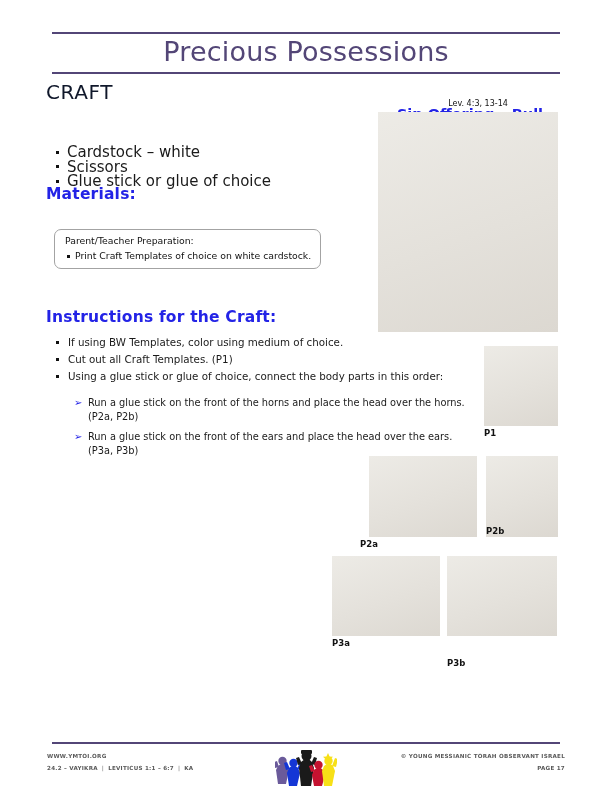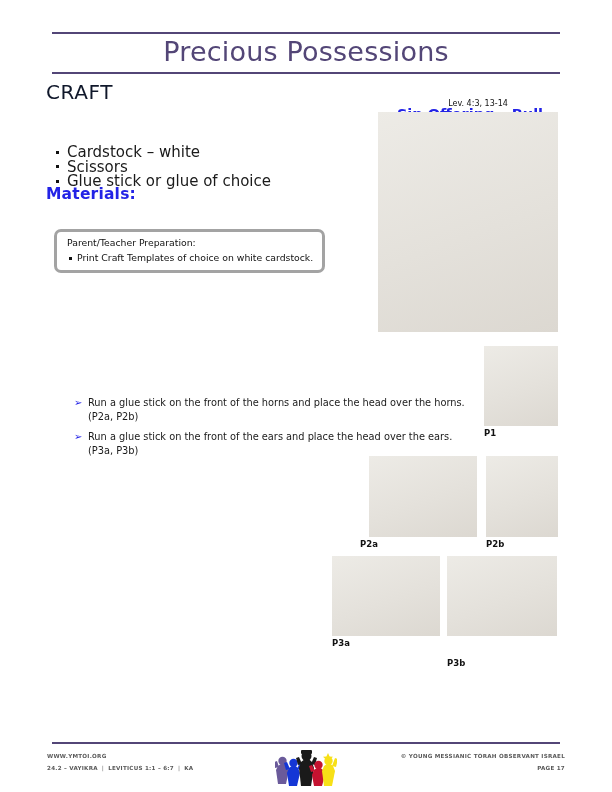--- a/index.html
+++ b/index.html
@@ -89,21 +89,21 @@
   }
   #substeps li .arrow {
     position: absolute; left: 0px; top: -0.5px;
     color: #2323e6; font-size: 10px; font-weight: bold;
   }
 
   
   #prep-box {
     position: absolute; left: 54px; top: 229px;
     width: 265px; height: 38px;
-    border: 3px solid #a3a3a3;
+    border: 1px solid #a3a3a3;
     border-radius: 7px;
     background: #fff;
   }
   #prep-title {
     position: absolute; left: 10px; top: 5px;
     font-size: 9.3px; color: #111;
   }
   #prep-item {
     position: absolute; left: 12px; top: 20px;
     font-size: 9.3px; color: #111;
@@ -133,21 +133,21 @@
   
   #photo-bull { left: 378px; top: 112px; width: 180px; height: 220px; }
   
   #photo-p1 { left: 484px; top: 346px; width: 74px; height: 80px; }
   #cap-p1 { left: 484px; top: 428px; width: 74px; }
   
   #photo-p2a { left: 369px; top: 456px; width: 108px; height: 81px; }
   #cap-p2a  { left: 360px; top: 539px; width: 108px; }
   
   #photo-p2b { left: 486px; top: 456px; width: 72px; height: 81px; }
-  #cap-p2b  { left: 486px; top: 539px; width: 72px; }
+  #cap-p2b  { left: 486px; top: 526px; width: 72px; }
   
   #photo-p3a { left: 332px; top: 556px; width: 108px; height: 80px; }
   #cap-p3a  { left: 332px; top: 638px; width: 108px; }
   #photo-p3b { left: 447px; top: 556px; width: 110px; height: 80px; }
   #cap-p3b  { left: 447px; top: 658px; width: 110px; }
 
   
   #footer-rule {
     position: absolute; left: 52px; top: 742px;
     width: 508px; height: 2px; background: #534677;
@@ -180,20 +180,26 @@
     <li>Cardstock – white</li>
     <li>Scissors</li>
     <li>Glue stick or glue of choice</li>
   </ul>
 
   <div id="prep-box">
     <div id="prep-title">Parent/Teacher Preparation:</div>
     <div id="prep-item">Print Craft Templates of choice on white cardstock.</div>
   </div>
 
+  <div id="instructions-heading" class="blue-heading">Instructions for the Craft:</div>
+  <ul id="instructions-list" class="blist">
+    <li>If using BW Templates, color using medium of choice.</li>
+    <li>Cut out all Craft Templates. (P1)</li>
+    <li>Using a glue stick or glue of choice, connect the body parts in this order:</li>
+  </ul>
   <ul id="substeps" class="sub-list">
     <li><span class="arrow">➢</span><span>Run a glue stick on the front of the horns and place the head over the horns. (P2a, P2b)</span></li>
     <li><span class="arrow">➢</span><span>Run a glue stick on the front of the ears and place the head over the ears. (P3a, P3b)</span></li>
   </ul>
 
   <div id="photo-bull" class="photo">
     <div class="backdrop"></div>
     <svg viewBox="0 0 180 220" width="180" height="220">
 
       <rect x="38" y="145" width="19" height="55" fill="#a1561f" stroke="#2b1a0d" stroke-width="1"></rect>

